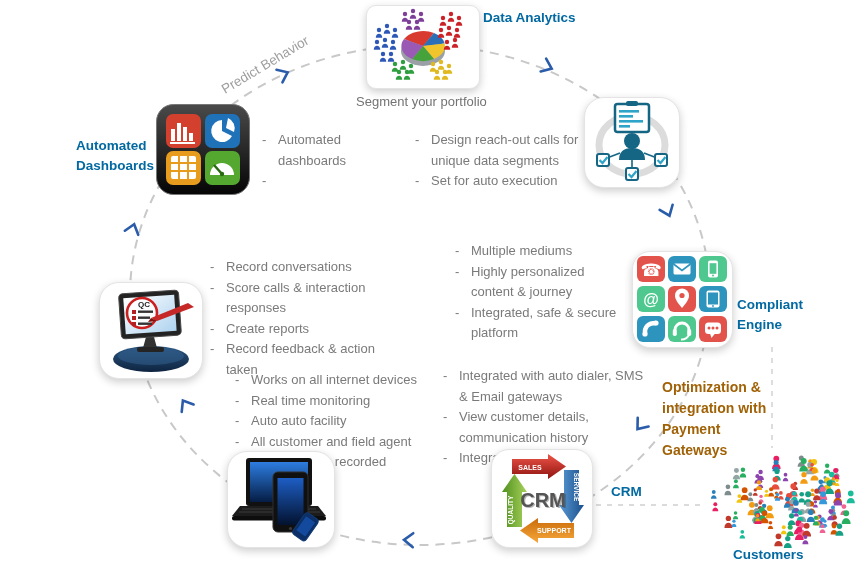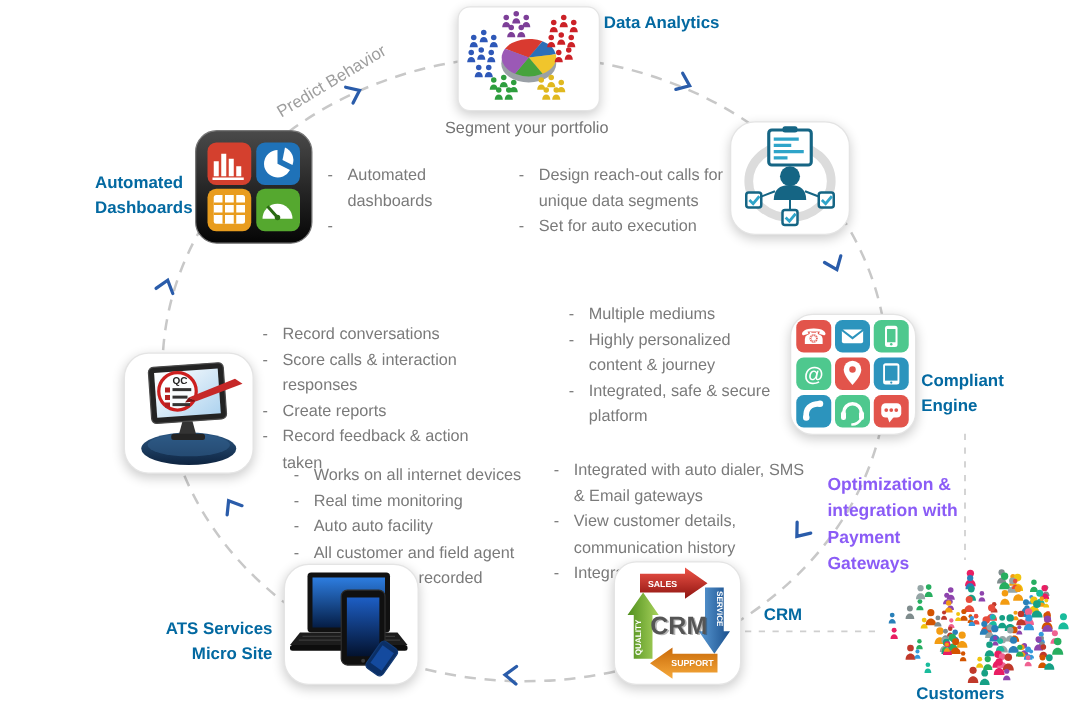--- a/index.html
+++ b/index.html
@@ -8,21 +8,21 @@
   .abs{position:absolute;}
   .node-label{color:#0369a1;font-weight:700;font-size:13.5px;line-height:20px;}
   .caption{color:#737373;font-size:13px;}
   .bullets{color:#7A7A7A;font-size:13px;line-height:20.5px;}
   .bullet{display:flex;}
   .bullet .dash{width:16px;flex:0 0 16px;}
   .bullet .btxt{flex:1;}
   .icon-card{background:#fff;border:1px solid #e4e4e4;border-radius:18px;
              box-shadow:0 3px 9px rgba(0,0,0,.20);}
   .predict{color:#9E9E9E;font-size:13.5px;transform:rotate(-31deg);transform-origin:center;}
-  .opt-text{color:#8b5cf6;font-weight:700;font-size:14px;line-height:21px;}
+  .opt-text{color:#a16207;font-weight:700;font-size:14px;line-height:21px;}
   svg{display:block;}
 </style>
 </head>
 <body>
 
 <div id="stage">
 
   <svg class="abs" style="left:0;top:0" width="860" height="575" viewBox="0 0 860 575">
     <ellipse cx="420" cy="295" rx="290" ry="250" fill="none" stroke="#C8C8C8" stroke-width="2" stroke-dasharray="9 7"></ellipse>
     <line x1="772" y1="347" x2="772" y2="448" stroke="#CFCFCF" stroke-width="1.4" stroke-dasharray="5 6"></line>
@@ -386,21 +386,20 @@
       <rect x="4" y="64" width="94" height="4.5" rx="2" fill="#0d0d0d"></rect>
       <rect x="45" y="20" width="35" height="60" rx="5" fill="#101010" stroke="#2e2e2e"></rect>
       <rect x="49.5" y="26" width="26" height="47" fill="url(#gblue2)"></rect>
       <circle cx="62.5" cy="76.5" r="1.6" fill="#3a3a3a"></circle>
       <g transform="rotate(35 78 74)">
         <rect x="70" y="62" width="16" height="26" rx="3.5" fill="#0b2f66" stroke="#123a74"></rect>
         <rect x="72.5" y="66" width="11" height="17" fill="#144a9e"></rect>
       </g>
     </svg>
   </div>
-  <div class="abs node-label" style="left:126px;top:493px;width:92px;text-align:right;">ATS Services Micro Site</div>
 
   <div class="abs icon-card" style="left:491px;top:449px;width:100px;height:97px;border-radius:18px;">
     <svg width="100" height="97" viewBox="0 0 100 97">
       <defs>
         <linearGradient id="gr" x1="0" y1="0" x2="0" y2="1">
             <stop offset="0" stop-color="#ef5448"></stop>
             <stop offset="1" stop-color="#8e1410"></stop>
           </linearGradient>
         <linearGradient id="gb" x1="0" y1="0" x2="1" y2="0">
             <stop offset="0" stop-color="#5b9bd5"></stop>

